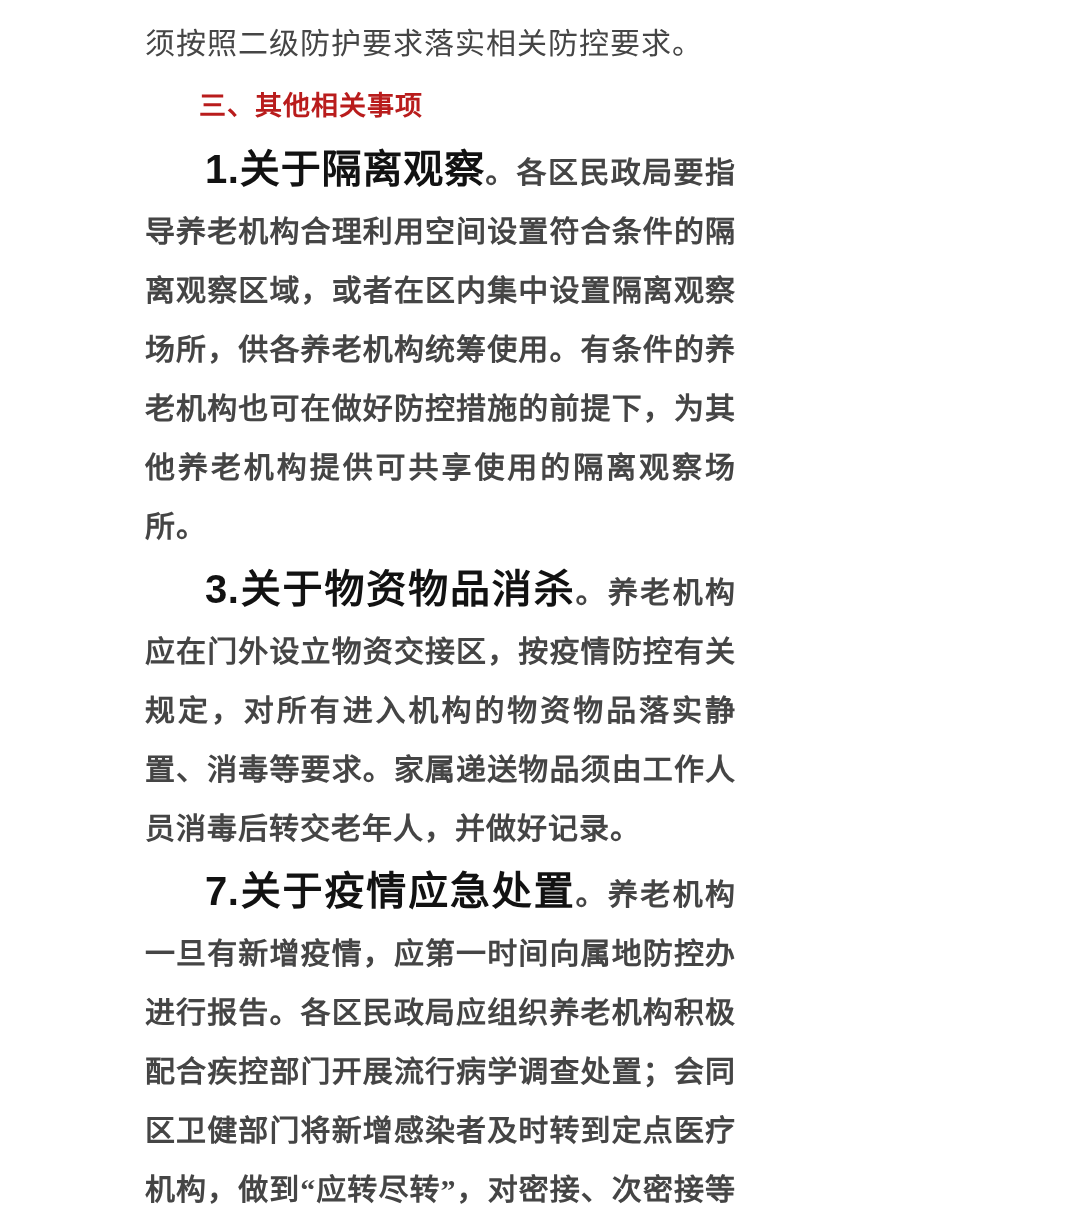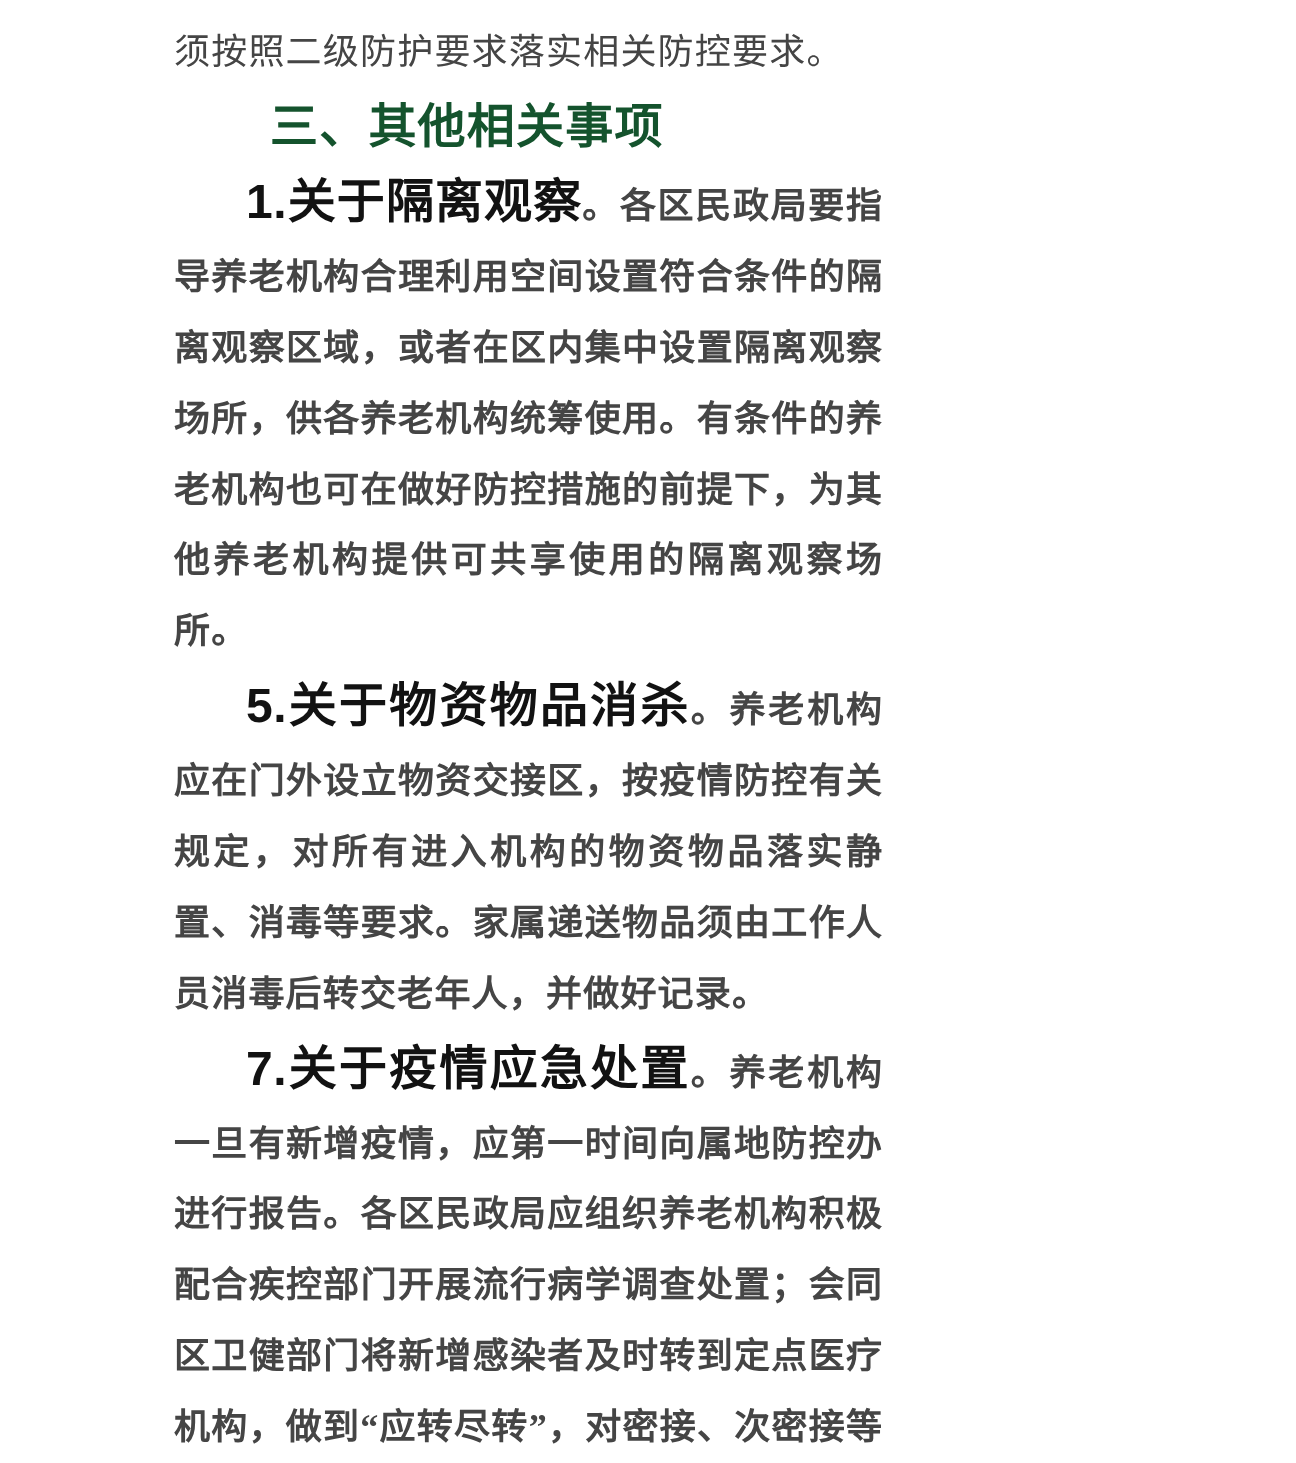--- a/index.html
+++ b/index.html
@@ -25,26 +25,26 @@
     font-size: 30px;
     line-height: 59px;
     letter-spacing: 1px;
     color: #454545;
     text-align: justify;
   }
   .doc-para { text-indent: 2em; }
   .doc-line { text-indent: 0; }
   .section-heading {
     margin: 0 0 4px 0;
-    font-size: 40px;
+    font-size: 27px;
     line-height: 59px;
     letter-spacing: 1px;
     text-indent: 2em;
     font-weight: 700;
-    color: #14532d;
+    color: #b91c1c;
     font-family: "Liberation Sans", "DejaVu Sans", sans-serif;
   }
   .item-lead {
     font-weight: 700;
     color: #121212;
     font-size: 40px;
     letter-spacing: 0.5px;
     font-family: "Liberation Sans", "DejaVu Sans", sans-serif;
   }
   .item-body {
@@ -57,17 +57,17 @@
 <div class="page">
 
   <p class="doc-line">须按照二级防护要求落实相关防控要求。</p>
 
 
   <h2 class="section-heading">三、其他相关事项</h2>
 
   <p class="doc-para"><span class="item-lead">1.关于隔离观察</span><span class="item-body">。各区民政局要指导养老机构合理利用空间设置符合条件的隔离观察区域，或者在区内集中设置隔离观察场所，供各养老机构统筹使用。有条件的养老机构也可在做好防控措施的前提下，为其他养老机构提供可共享使用的隔离观察场所。</span></p>
 
 
-  <p class="doc-para"><span class="item-lead">5.关于物资物品消杀</span><span class="item-body">。养老机构应在门外设立物资交接区，按疫情防控有关规定，对所有进入机构的物资物品落实静置、消毒等要求。家属递送物品须由工作人员消毒后转交老年人，并做好记录。</span></p>
+  <p class="doc-para"><span class="item-lead">3.关于物资物品消杀</span><span class="item-body">。养老机构应在门外设立物资交接区，按疫情防控有关规定，对所有进入机构的物资物品落实静置、消毒等要求。家属递送物品须由工作人员消毒后转交老年人，并做好记录。</span></p>
 
   <p class="doc-para"><span class="item-lead">7.关于疫情应急处置</span><span class="item-body">。养老机构一旦有新增疫情，应第一时间向属地防控办进行报告。各区民政局应组织养老机构积极配合疾控部门开展流行病学调查处置；会同区卫健部门将新增感染者及时转到定点医疗机构，做到“应转尽转”，对密接、次密接等人员做到“应隔尽隔”，并做好随时消毒、终末消毒，</span></p>
 
 </div>
 
 </body></html>

